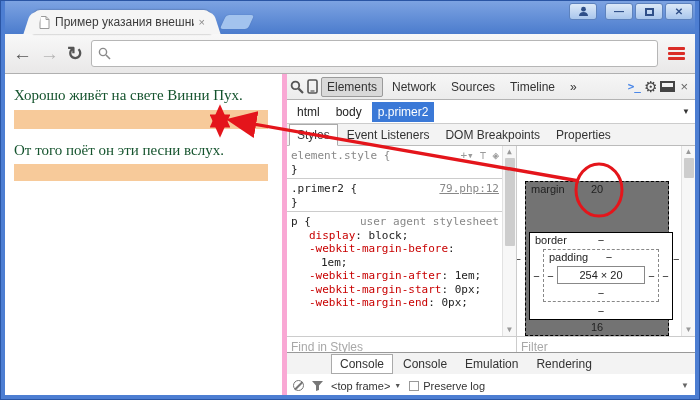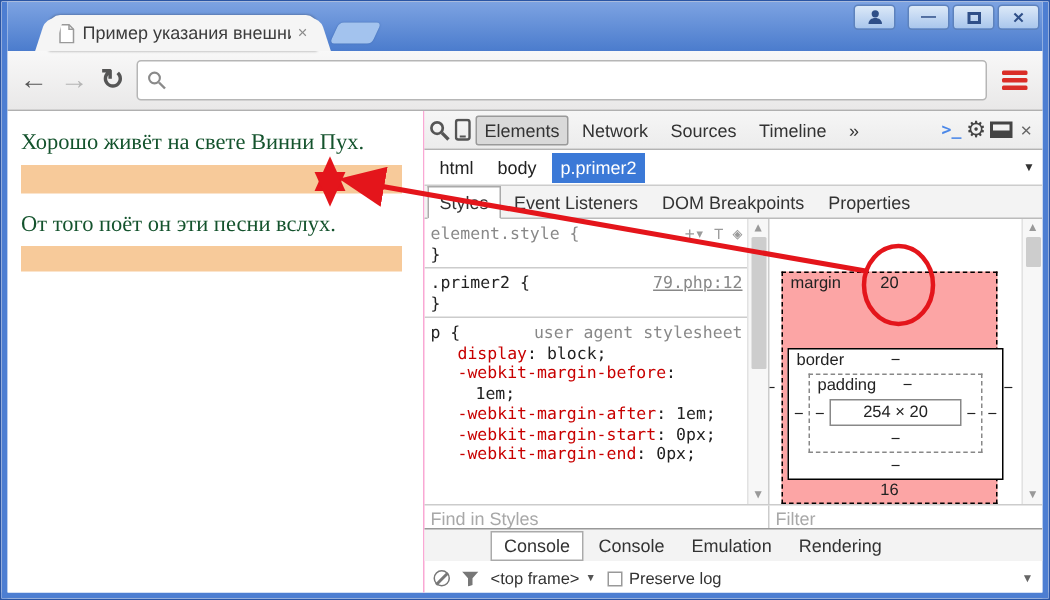--- a/index.html
+++ b/index.html
@@ -35,21 +35,21 @@
   .addressbar input { border:none; outline:none; flex:1; font-size:13px; background:transparent; }
   .menu-btn { display:flex; flex-direction:column; gap:2px; padding:2px; }
   .menu-btn span{ width:17px; height:3px; background:#da2d27; border-radius:1px; }
   
   .content { display:flex; height:323px; }
   .page { width:277px; background:#fff; font-family:"Liberation Serif","DejaVu Serif",serif; font-size:15px; color:#14532d; }
   .page p { margin:13px 0 0 9px; white-space:nowrap; }
   .hl { width:254px; height:19px; margin:6px 0 0 9px; }
   .hl.second{ height:17px; margin-top:5px; }
   
-  .devtools { flex:1; display:flex; flex-direction:column; border-left:1px solid #f9a8d4; background:#fff; min-width:0; }
+  .devtools { flex:1; display:flex; flex-direction:column; border-left:5px solid #f9a8d4; background:#fff; min-width:0; }
   .dt-toolbar { height:26px; background:linear-gradient(#f6f6f6,#ececec); border-bottom:1px solid #b3b3b3;
                 display:flex; align-items:center; padding:0 3px; gap:3px; font-size:12px; color:#333; }
   .dt-tab { padding:3px 6px; white-space:nowrap; }
   .dt-tab.selected { background:#d9d9d9; border:1px solid #9a9a9a; border-radius:2px; padding:2px 5px; }
   .dt-sp { flex:1; }
   .console-toggle { color:#4a87e8; font-family:"DejaVu Sans Mono",monospace; font-weight:bold; font-size:11px; }
   .gear { font-size:15px; color:#444; line-height:1; }
   .dock-ico { position:relative; width:15px; height:11px; border:2px solid #444; border-bottom:5px solid #444; }
   .dock-ico::after{ content:""; position:absolute; right:-4px; bottom:-7px; border:3px solid transparent; border-top-color:#444; transform:rotate(-45deg); }
   .dt-close { color:#666; font-size:13px; padding:0 4px 0 2px; }
@@ -83,21 +83,21 @@
   .vscroll .arr { height:12px; line-height:12px; }
   .vscroll .gap { flex:1; }
   
   .metrics-pane { flex:1; position:relative; overflow:hidden; font-size:11px; color:#222; }
   .bm { margin:35px 0 0 8px; width:144px; text-align:center; }
   .bm-head { position:relative; height:15px; line-height:15px; }
   .bm-label { position:absolute; left:5px; }
   .bm-mid { display:flex; align-items:center; justify-content:center; }
   .bm-side { width:13px; text-align:center; }
   .bm-foot { height:15px; line-height:15px; }
-  .box-margin { background:#fca5a5; border:1px dashed #000; }
+  .box-margin { background:#737373; border:1px dashed #000; }
   .box-border { background:#fff; border:1px solid #000; flex:1; }
   .box-padding { background:#fff; border:1px dashed #888; flex:1; margin:1px 0 2px; }
   .box-content { background:#fff; border:1px solid #888; flex:1; height:18px; line-height:16px; margin:1px 0 2px; }
   .pad-ind { text-indent:16px; }
   
   .find-row { height:16px; display:flex; border-top:1px solid #ccc; }
   .find-row .cellL { width:230px; border-right:1px solid #ccc; }
   .find-row .cellR { flex:1; }
   .find-row input { width:100%; height:100%; border:none; outline:none; font-size:12px; padding:0 4px;
                     font-family:"Liberation Sans",sans-serif; background:transparent; color:#444; }

